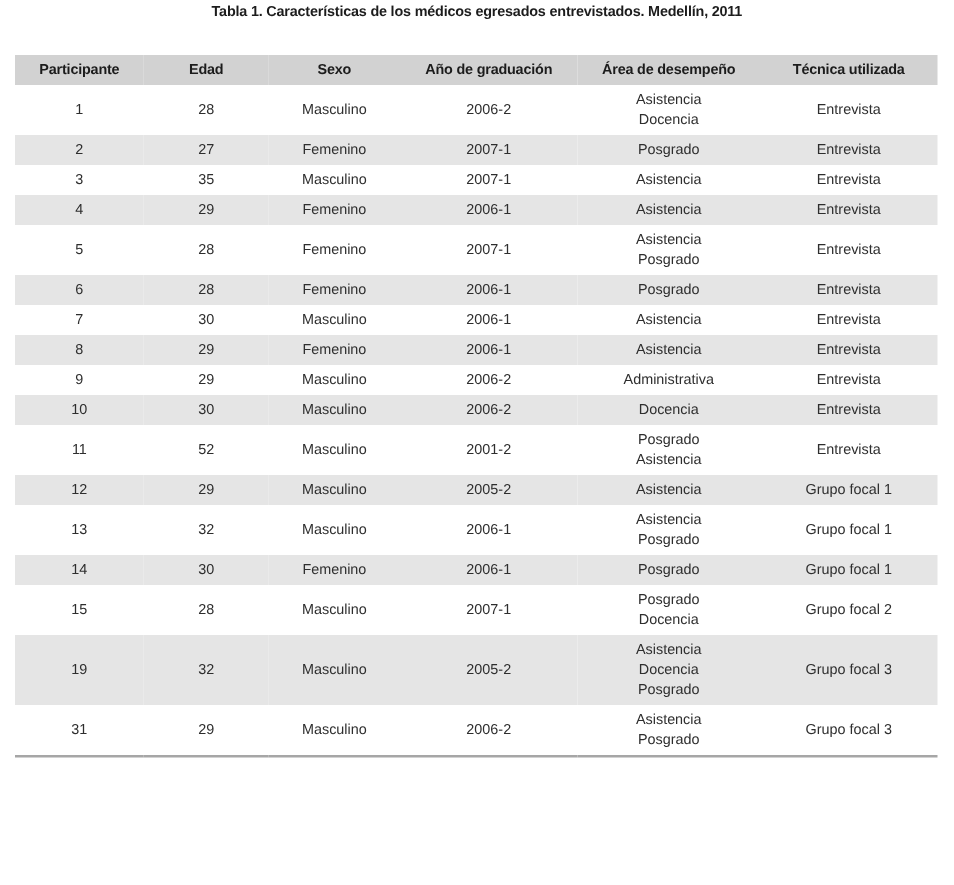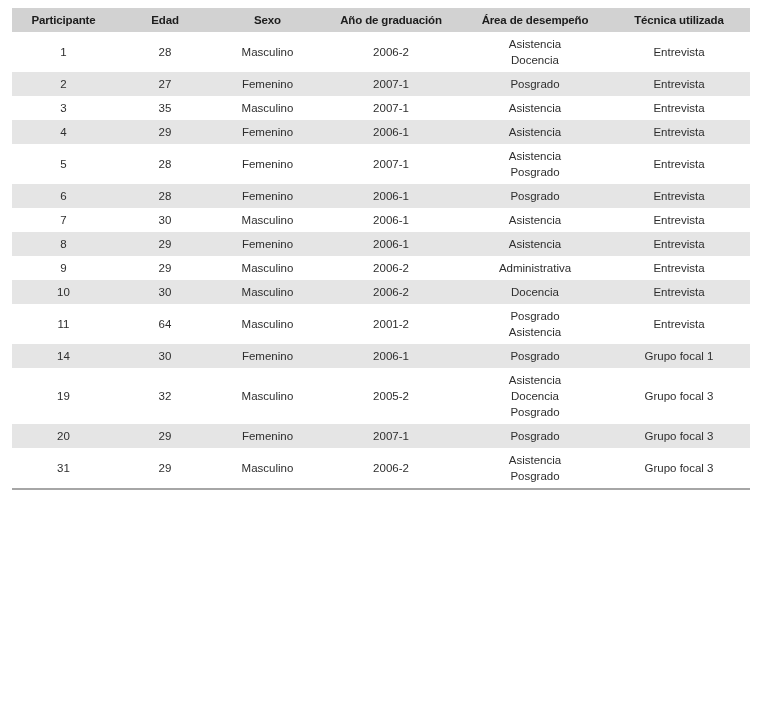--- a/index.html
+++ b/index.html
@@ -17,21 +17,21 @@
     font-weight: bold;
     font-size: 11.5px;
     letter-spacing: -0.15px;
     padding-top: 4px;
     color: #1c1c1c;
   }
   table.participants {
     border-collapse: collapse;
     table-layout: fixed;
     width: 738px;
-    margin: 8px 13px 0 12px;
+    margin: 28px 13px 0 12px;
     border-bottom: 2px solid #a6a6a6;
   }
   table.participants thead th {
     background: #d2d2d2;
     font-weight: bold;
     font-size: 11.5px;
     letter-spacing: -0.15px;
     color: #1c1c1c;
     text-align: center;
     line-height: 15px;
@@ -53,20 +53,21 @@
   col.c-edad         { width: 100px; }
   col.c-sexo         { width: 105px; }
   col.c-anio         { width: 142px; }
   col.c-area         { width: 146px; }
   col.c-tecnica      { width: 142px; }
 </style>
 </head>
 <body>
 
 <div>
+  <div class="page-title">Tabla 1. Características de los médicos egresados entrevistados. Medellín, 2011</div>
 
   <table class="participants">
     <colgroup>
       <col class="c-participante">
         <col class="c-edad">
         <col class="c-sexo">
       <col class="c-anio">
         <col class="c-area">
         <col class="c-tecnica">
     </colgroup>
@@ -158,51 +159,69 @@
       <tr>
         <td>10</td>
         <td>30</td>
         <td>Masculino</td>
         <td>2006-2</td>
         <td>Docencia</td>
         <td>Entrevista</td>
       </tr>
       <tr>
         <td>11</td>
-        <td>64</td>
+        <td>52</td>
         <td>Masculino</td>
         <td>2001-2</td>
         <td>Posgrado
 Asistencia</td>
         <td>Entrevista</td>
       </tr>
       <tr>
+        <td>12</td>
+        <td>29</td>
+        <td>Masculino</td>
+        <td>2005-2</td>
+        <td>Asistencia</td>
+        <td>Grupo focal 1</td>
+      </tr>
+      <tr>
+        <td>13</td>
+        <td>32</td>
+        <td>Masculino</td>
+        <td>2006-1</td>
+        <td>Asistencia
+Posgrado</td>
+        <td>Grupo focal 1</td>
+      </tr>
+      <tr>
         <td>14</td>
         <td>30</td>
         <td>Femenino</td>
         <td>2006-1</td>
         <td>Posgrado</td>
         <td>Grupo focal 1</td>
       </tr>
       <tr>
+        <td>15</td>
+        <td>28</td>
+        <td>Masculino</td>
+        <td>2007-1</td>
+        <td>Posgrado
+Docencia</td>
+        <td>Grupo focal 2</td>
+      </tr>
+      <tr>
         <td>19</td>
         <td>32</td>
         <td>Masculino</td>
         <td>2005-2</td>
         <td>Asistencia
 Docencia
 Posgrado</td>
-        <td>Grupo focal 3</td>
-      </tr>
-      <tr>
-        <td>20</td>
-        <td>29</td>
-        <td>Femenino</td>
-        <td>2007-1</td>
-        <td>Posgrado</td>
         <td>Grupo focal 3</td>
       </tr>
       <tr>
         <td>31</td>
         <td>29</td>
         <td>Masculino</td>
         <td>2006-2</td>
         <td>Asistencia
 Posgrado</td>
         <td>Grupo focal 3</td>

